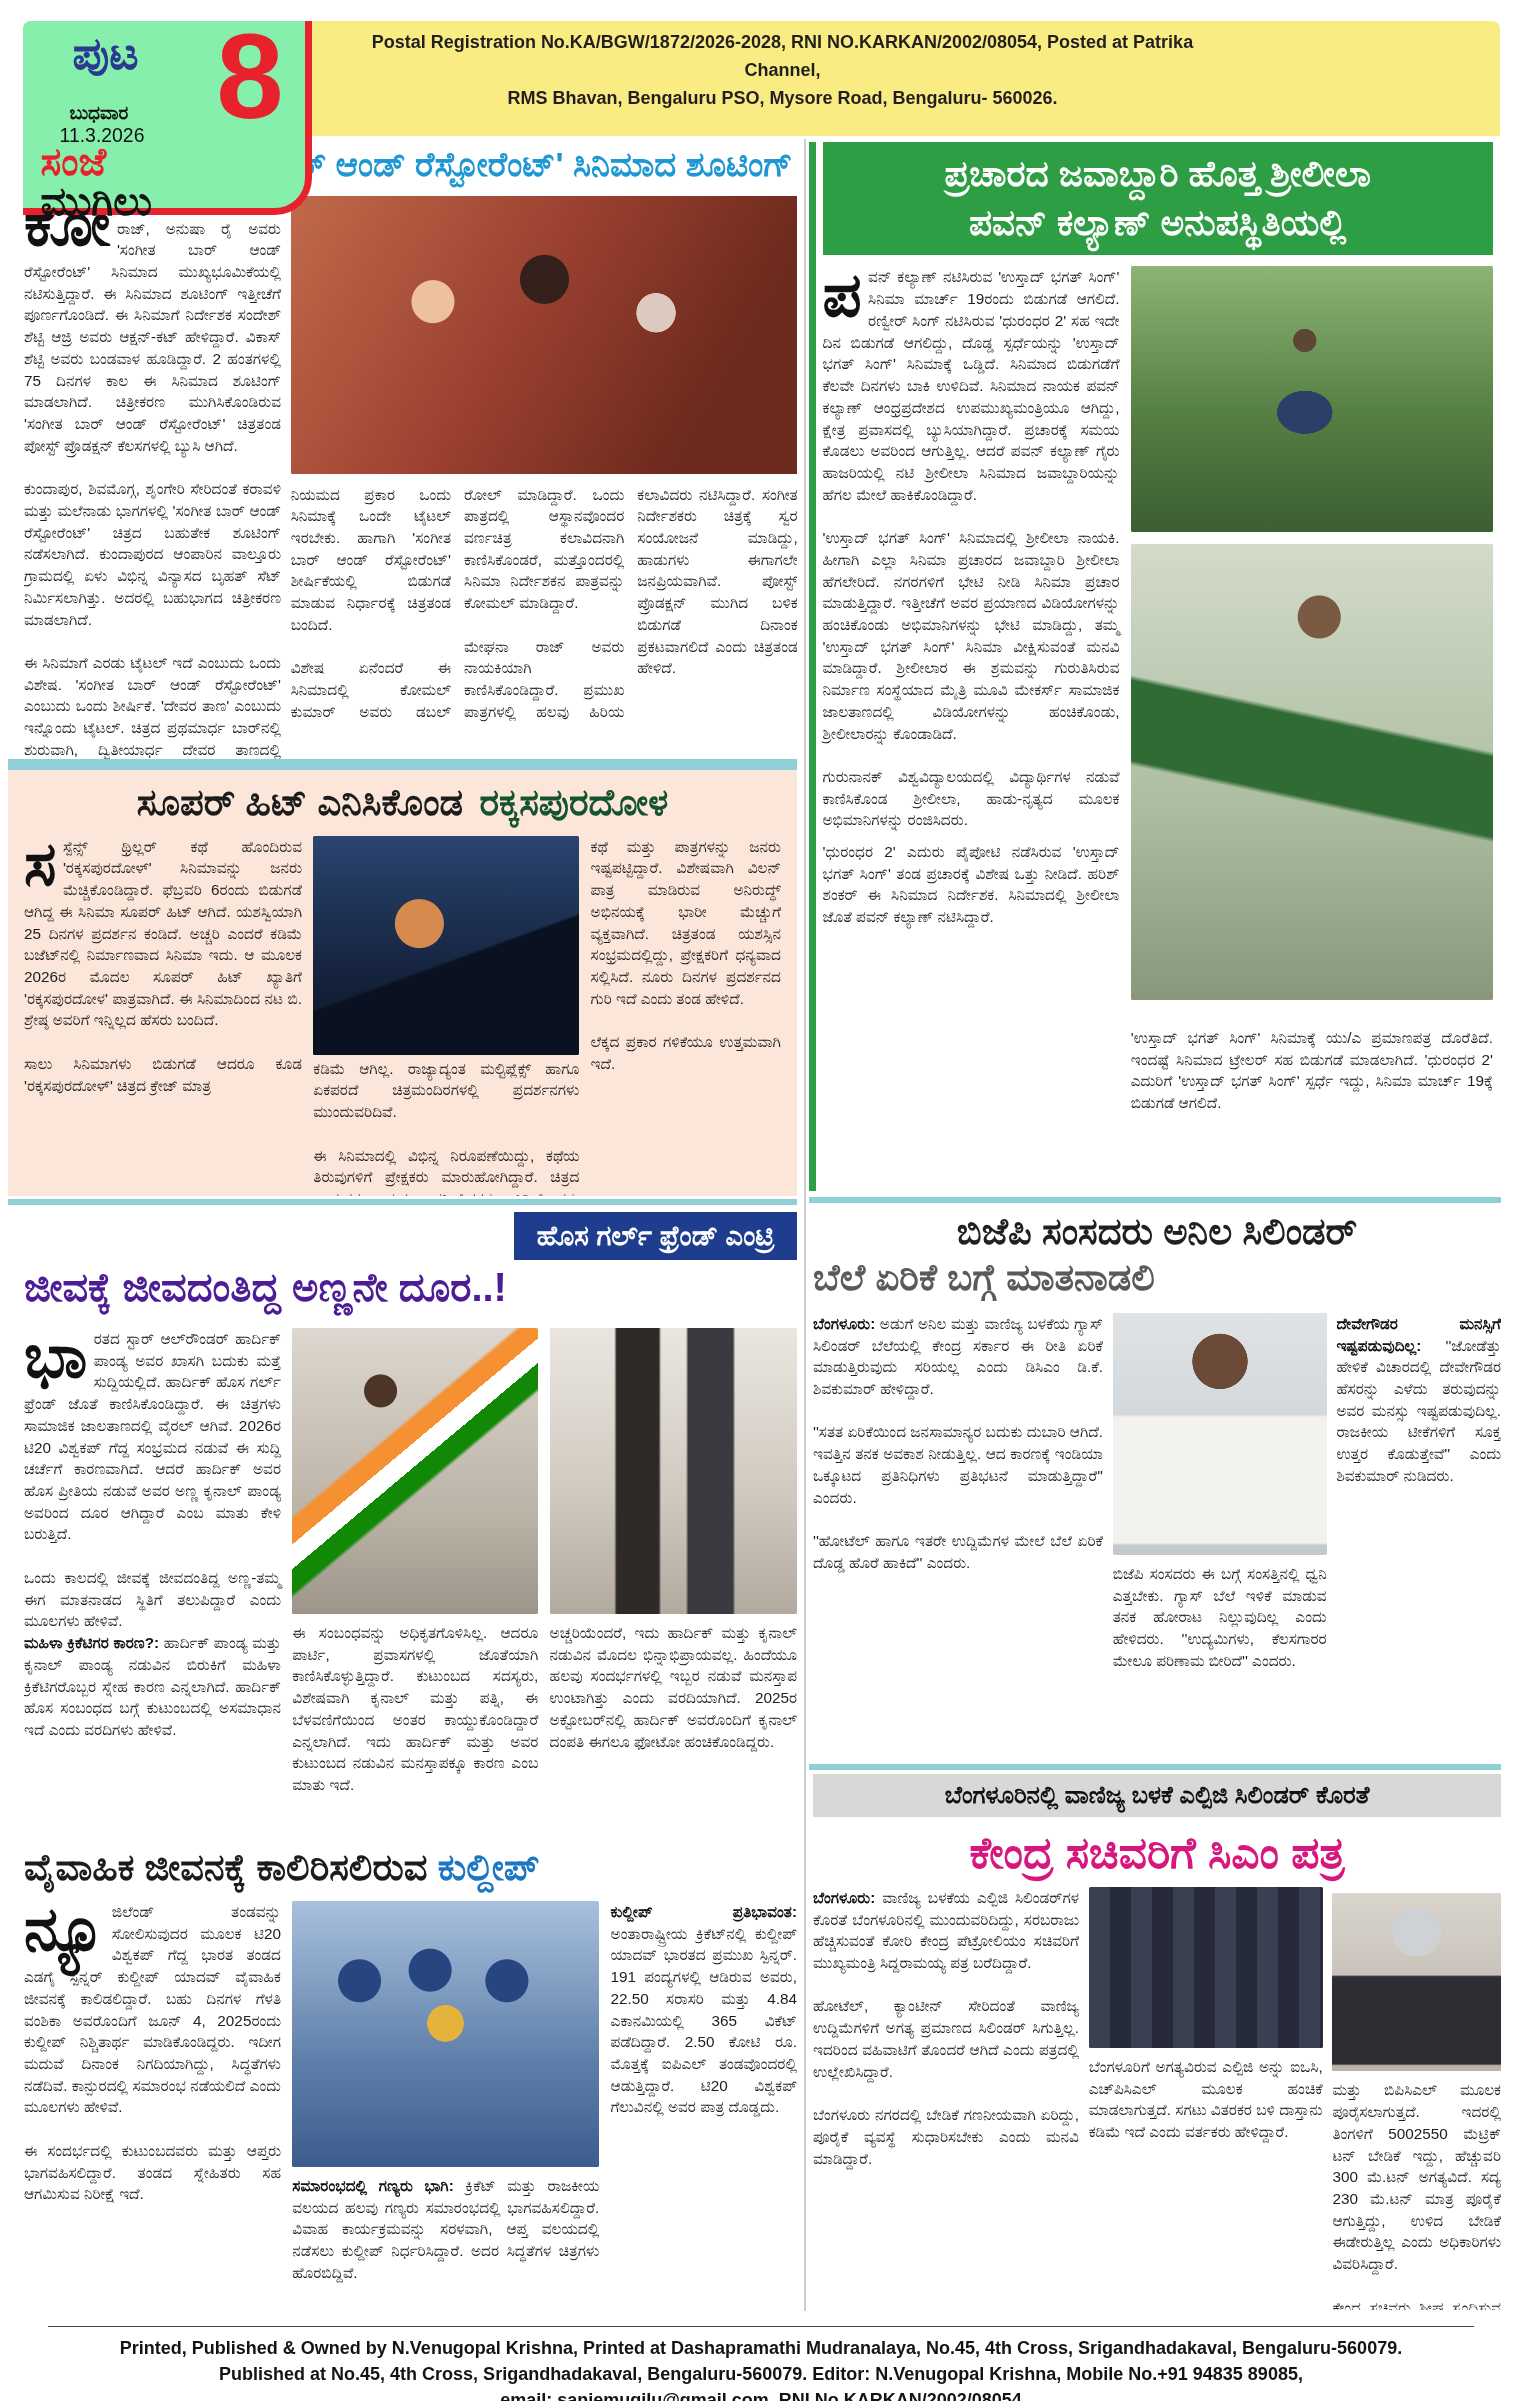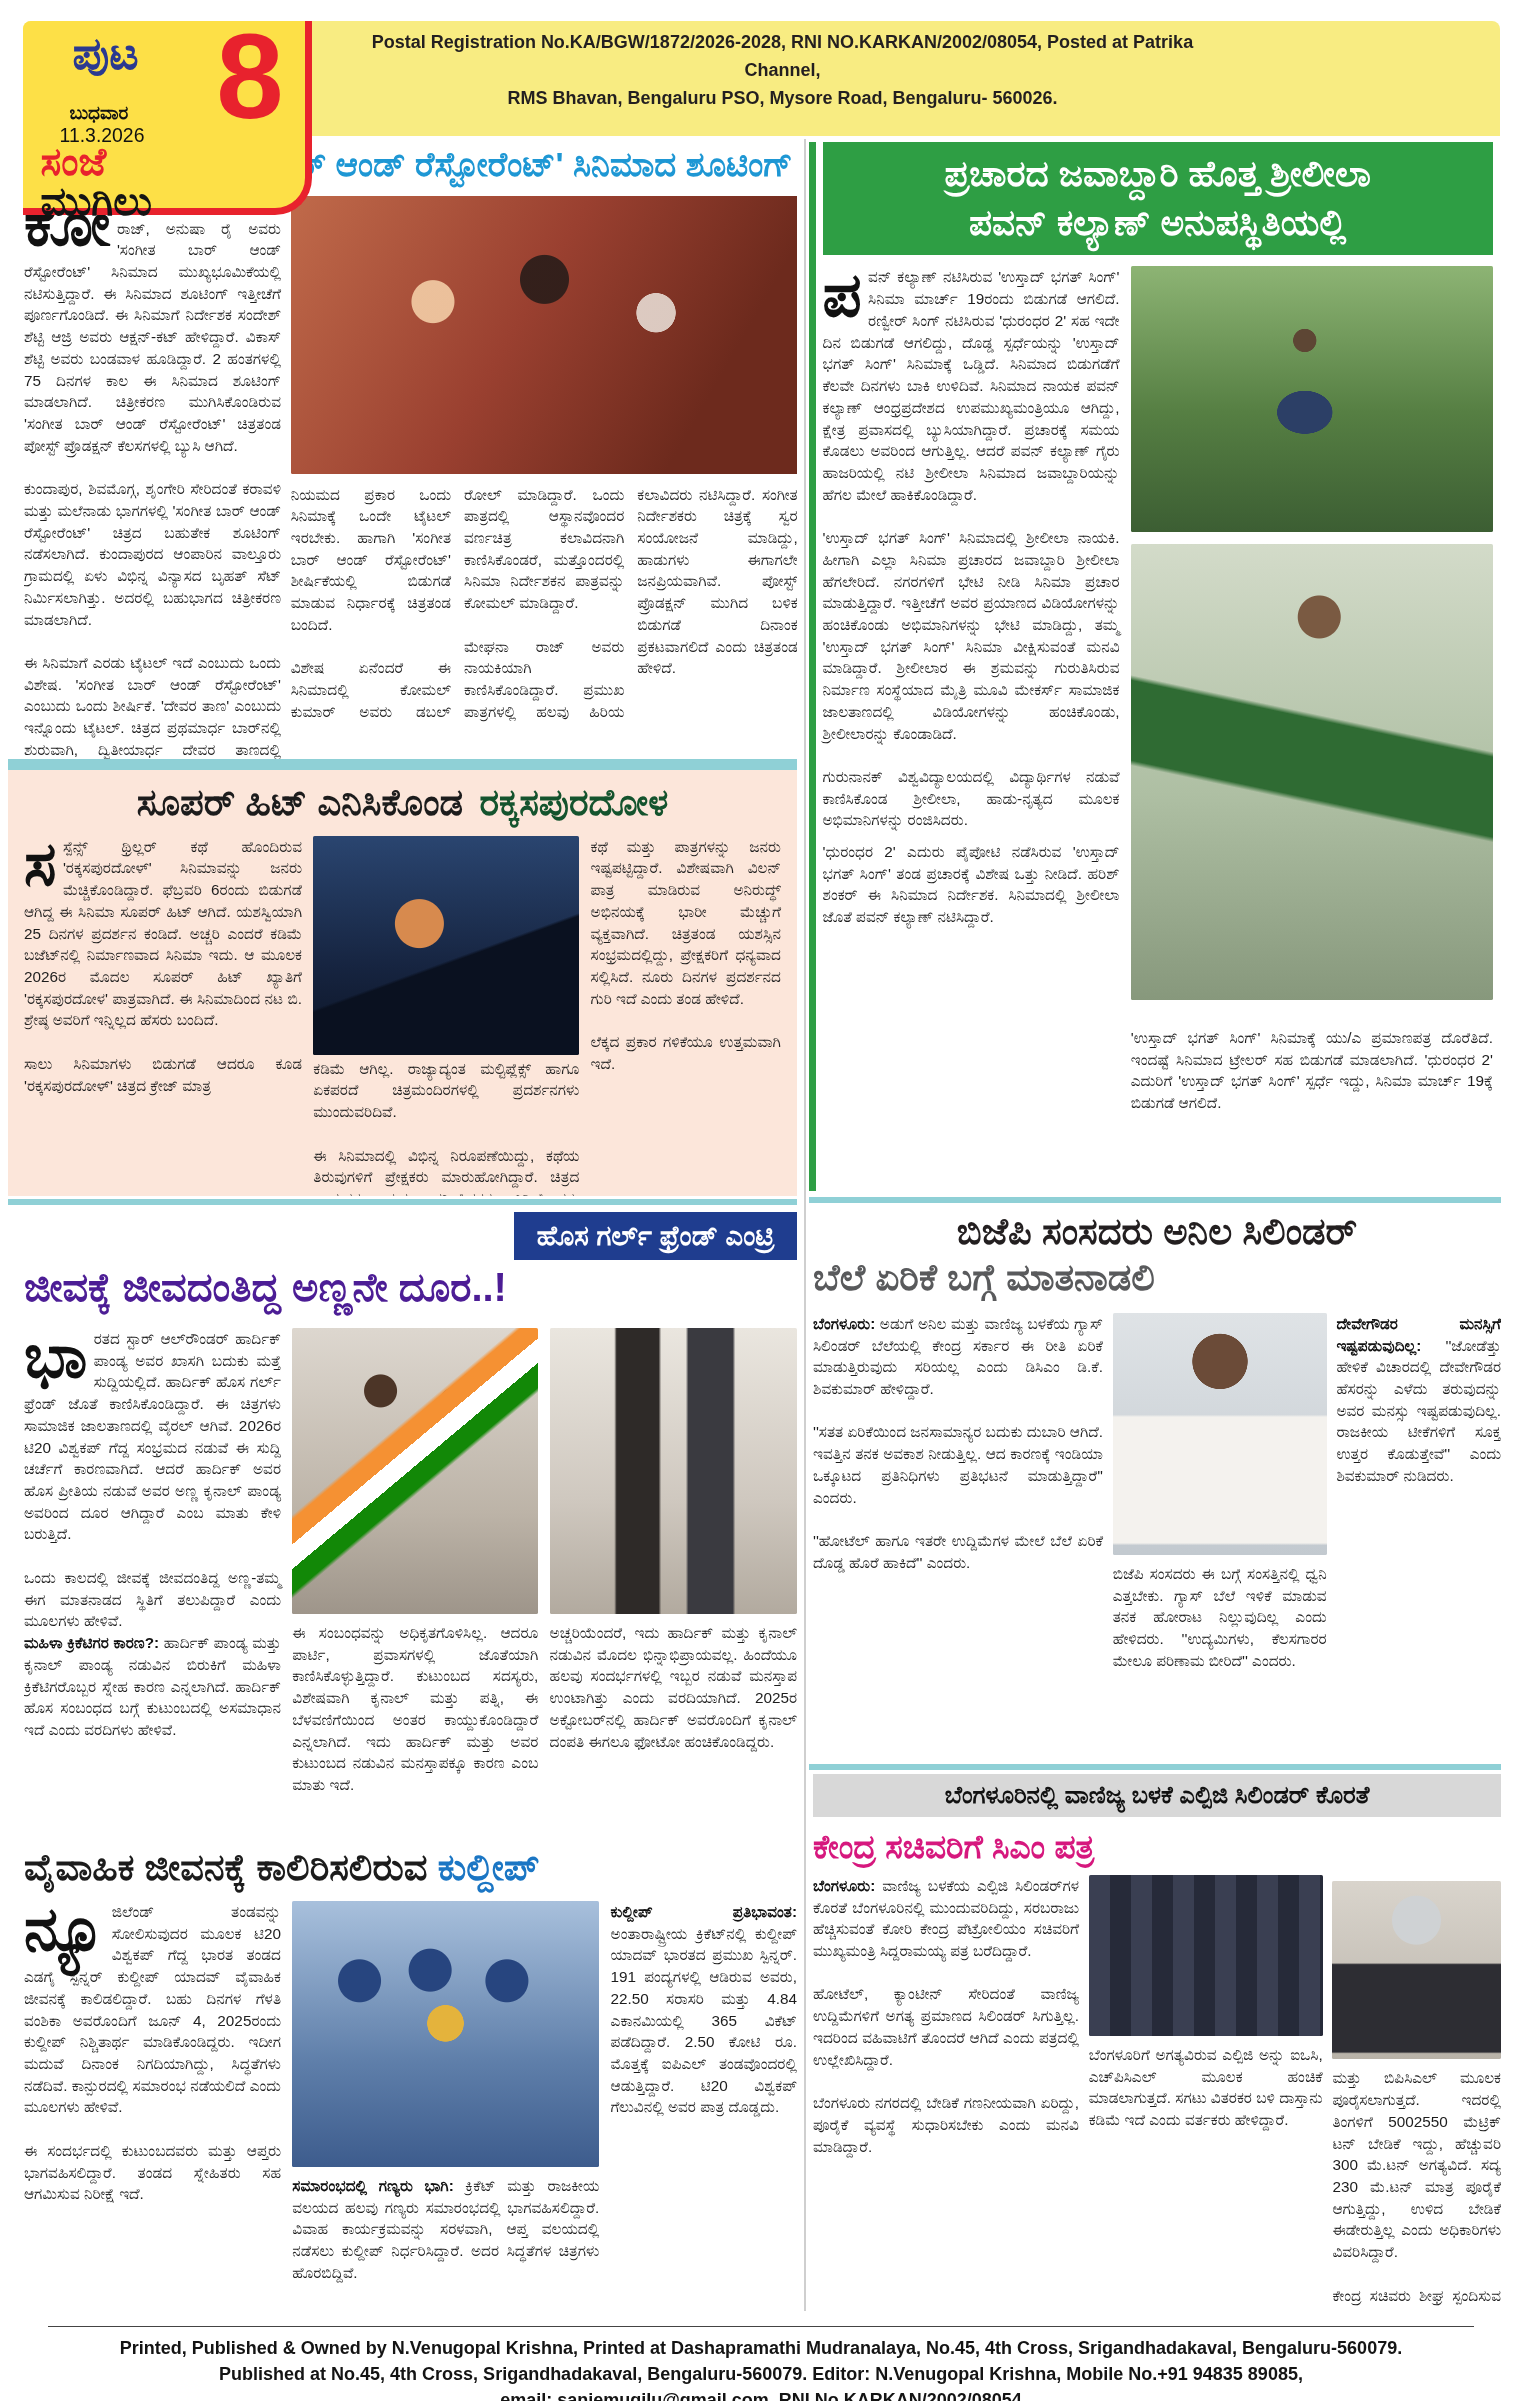--- a/index.html
+++ b/index.html
@@ -1,20 +1,20 @@
 <!DOCTYPE html>
 <html style="font-size:13px"><head>
 <meta charset="utf-8">
 <style>
   html,body{margin:0;padding:0;background:#e9e9e9;}
   .page{position:relative;width:1523px;height:2401px;background:#ffffff;margin:0 auto;
         font-family:"Liberation Sans","DejaVu Sans",sans-serif;color:#1c1c1c;overflow:hidden;}
   
   .yellow-band{position:absolute;left:22.6px;top:21px;width:1477px;height:115px;background:#f8ec82;border-radius:8px 8px 0 0;}
-  .masthead{position:absolute;left:22.6px;top:21px;width:282px;height:187px;background:#fde047;
+  .masthead{position:absolute;left:22.6px;top:21px;width:282px;height:187px;background:#86efac;
             border-right:7.3px solid #e8222d;border-bottom:7.3px solid #e8222d;border-bottom-right-radius:37px;border-top-left-radius:8px;z-index:3;}
   .mh-puta{position:absolute;left:50px;top:6.5px;font-size:45px;font-weight:bold;color:#2b3990;}
   .mh-eight{position:absolute;right:21px;top:-11.3px;font-size:121px;line-height:1.1;font-weight:bold;color:#e8222d;}
   .mh-weekday{position:absolute;left:47px;top:81px;font-size:18.6px;font-weight:bold;color:#111;}
   .mh-date{position:absolute;left:37px;top:103px;font-size:19.4px;color:#111;}
   .mh-sanje{position:absolute;left:18px;top:119px;font-size:39px;font-weight:bold;color:#e8222d;}
   .mh-mugilu{position:absolute;left:18px;top:158px;font-size:40px;font-weight:bold;color:#141414;}
   .postal{position:absolute;left:347px;top:29px;width:871px;text-align:center;font-size:18px;font-weight:bold;color:#231f20;line-height:1.55;z-index:2;}
   
   .art{position:absolute;overflow:hidden;}
@@ -82,21 +82,21 @@
   .a6-head .blue{color:#1b76c4;}
   .a6-grid{display:grid;grid-template-columns:257px 307px 1fr;gap:11.3px;margin-top:9.7px;}
   .ph-team{width:307px;height:266px;background:
      radial-gradient(circle at 50% 46%, #e4b33c 0 18px, rgba(228,179,60,0) 18.6px),
      radial-gradient(circle at 22% 30%, #27457f 0 21px, rgba(39,69,127,0) 22px),
      radial-gradient(circle at 45% 26%, #27457f 0 21px, rgba(39,69,127,0) 22px),
      radial-gradient(circle at 70% 30%, #27457f 0 21px, rgba(39,69,127,0) 22px),
      linear-gradient(180deg,#a8c0dc,#5f7faa 60%,#3d5c8d);}
   
   .a7-kicker{background:#d8d8d8;color:#111;text-align:center;font-size:24px;font-weight:bold;padding:7.3px 3.2px;}
-  .a7-headline{color:#d6187e;text-align:left;font-size:33px;font-weight:bold;padding:11.3px 0 8px 0;}
+  .a7-headline{color:#d6187e;text-align:center;font-size:44px;font-weight:bold;padding:11.3px 0 8px 0;}
   .a7-grid{display:grid;grid-template-columns:266px 234px 1fr;gap:9.7px;}
   .ph-lpg{width:234px;height:161px;background:
      repeating-linear-gradient(90deg,#3a3f52 0 21px,#262a39 21px 42px),
      linear-gradient(180deg,rgba(255,255,255,.25),rgba(0,0,0,.25));}
   .ph-cm{width:100%;height:178px;margin-top:6.5px;background:
      radial-gradient(circle at 50% 22%, #cfd2d4 0 24px, rgba(207,210,212,0) 25px),
      linear-gradient(180deg, rgba(0,0,0,0) 46%, #2d2d33 47% 96%, rgba(0,0,0,0) 97%),
      linear-gradient(180deg,#d9d4cc,#b8b2a8);}
   
   .footer{position:absolute;left:48px;top:2326px;width:1426px;border-top:1.6px solid #444;padding-top:8px;

